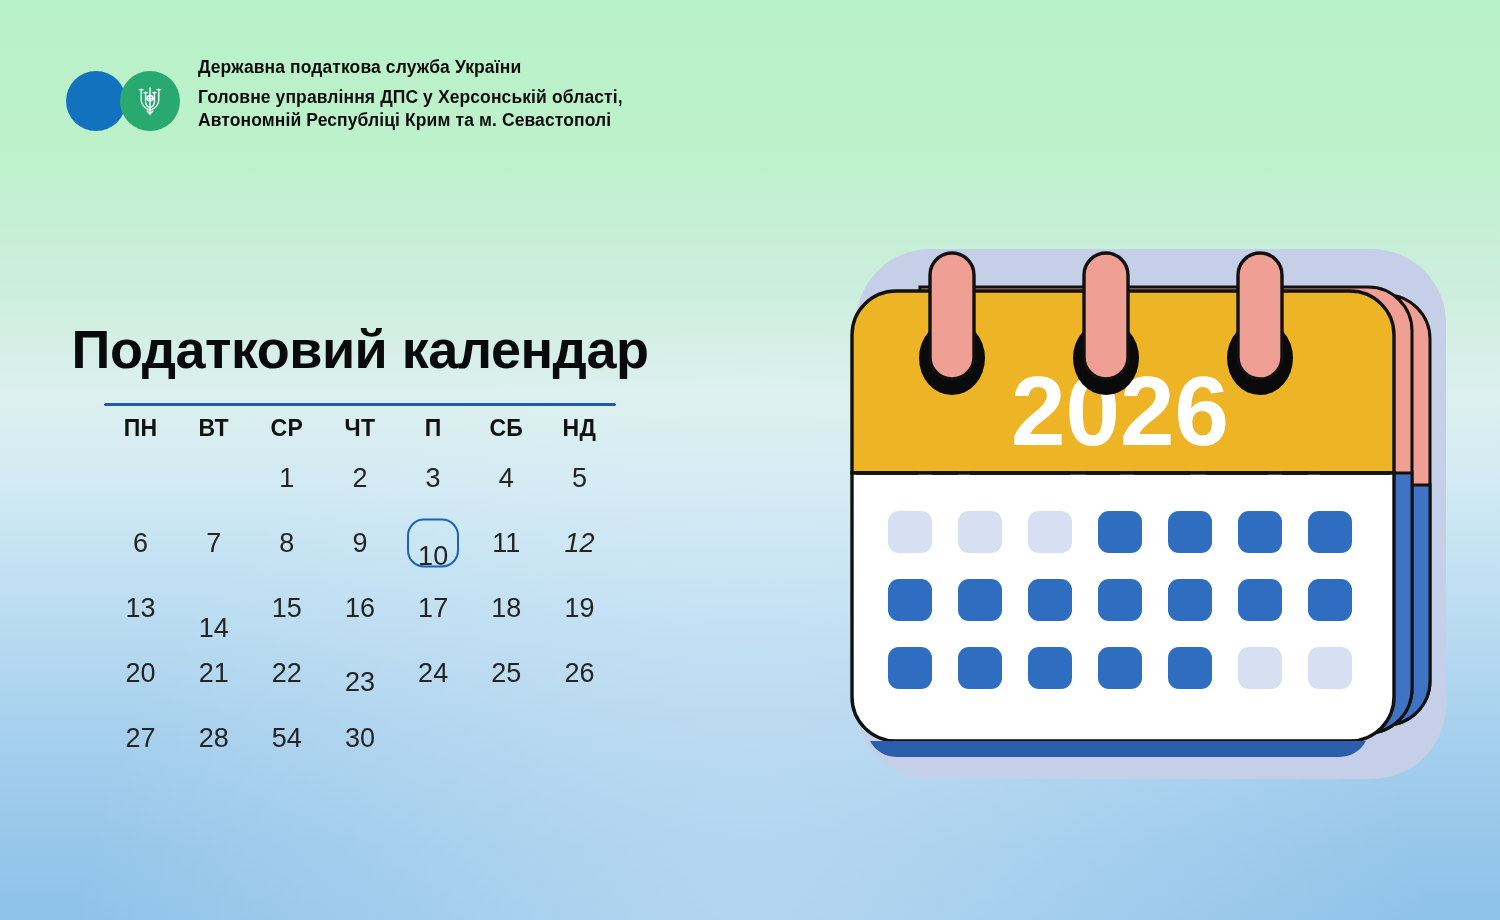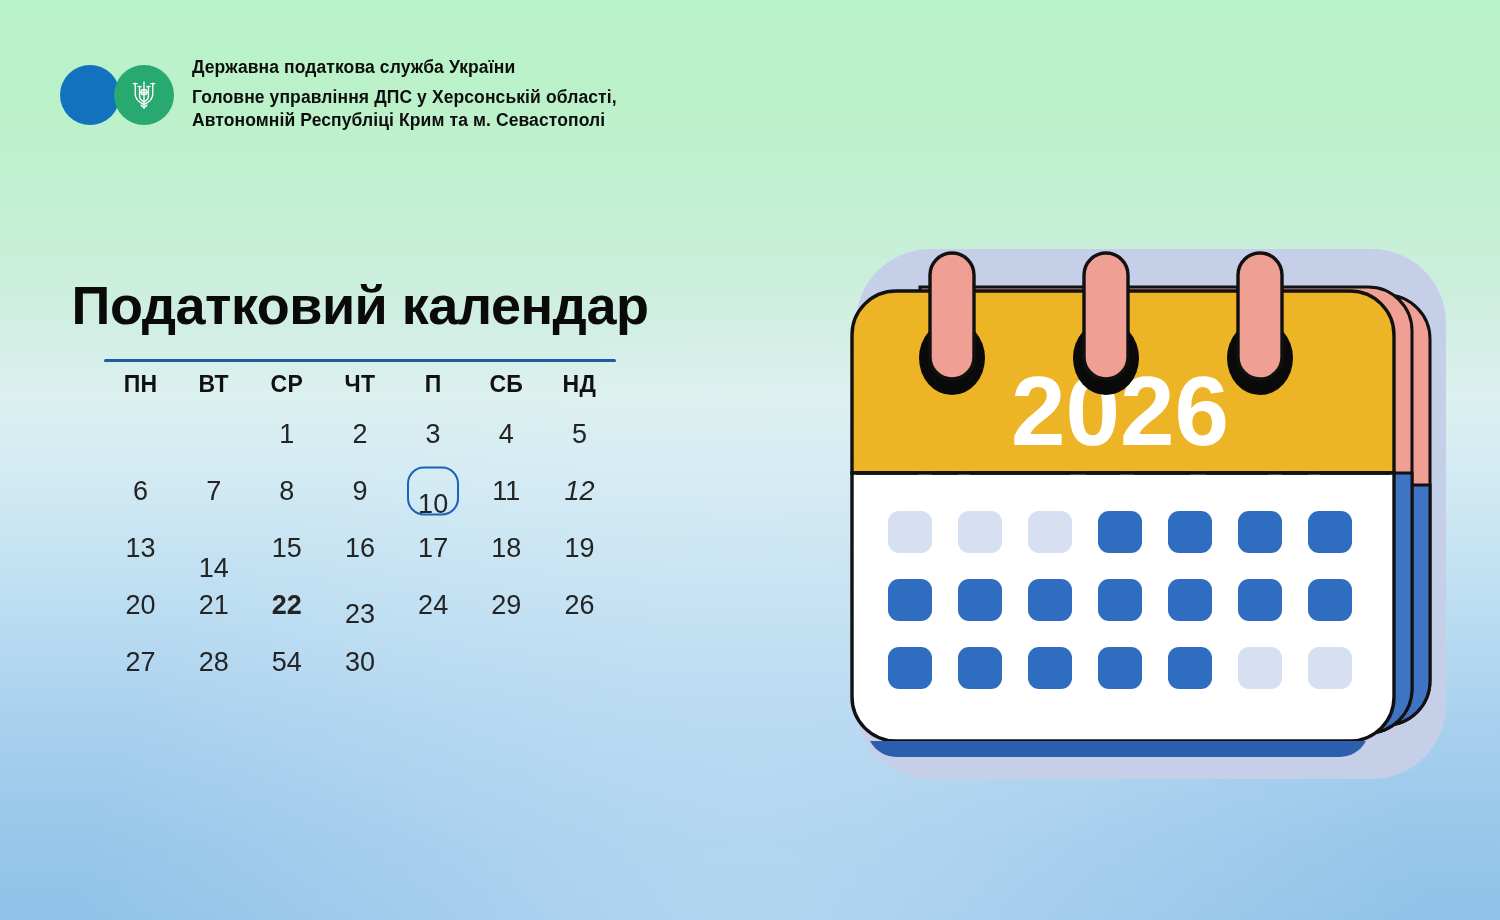--- a/index.html
+++ b/index.html
@@ -24,24 +24,24 @@
         #d2eaf3 52%,
         #bfdff2 64%,
         #a9d1ee 78%,
         #96c6ea 92%,
         #8fc2e9 100%);
   }
 
   
   .brand {
     position: absolute;
-    left: 60px;
+    left: 66px;
     top: 58px;
     display: flex;
-    align-items: center;
+    align-items: flex-end;
     gap: 0;
   }
   .brand-marks {
     display: flex;
     align-items: center;
     margin-right: 18px;
   }
   .mark-circle {
     width: 60px;
     height: 60px;
@@ -86,20 +86,21 @@
   }
 
   .cal-title {
     text-align: center;
     color: #0a0a0a;
     font-weight: 700;
     font-size: 54px;
     line-height: 1.14;
     letter-spacing: -0.5px;
     padding: 0 6px;
+    margin-top: 44px;
   }
   .cal-title-line2 {
     display: block;
     margin-top: 6px;
   }
   .cal-title-month { display: inline-block; }
   .cal-title-year  { display: inline-block; margin-left: 62px; }
 
   .cal-rule {
     width: 512px;
@@ -107,21 +108,21 @@
     background: #1f5ba8;
     margin: 22px auto 0 auto;
     border-radius: 2px;
   }
 
   .cal-grid {
     width: 512px;
     margin: 0 auto;
     display: grid;
     grid-template-columns: repeat(7, 1fr);
-    row-gap: 4px;
+    row-gap: 12px;
   }
   .cal-hcell {
     height: 46px;
     display: flex;
     align-items: center;
     justify-content: center;
     font-size: 23px;
     font-weight: 700;
     color: #111111;
     letter-spacing: 0.3px;
@@ -267,30 +268,30 @@
       <div class="cal-cell">
         <span style="position: relative;">19</span>
       </div>
       <div class="cal-cell">
         <span style="position: relative;">20</span>
       </div>
       <div class="cal-cell">
         <span style="position: relative;">21</span>
       </div>
       <div class="cal-cell">
-        <span style="position: relative; font-weight: bold;">22</span>
+        <span style="position: relative;">22</span>
       </div>
       <div class="cal-cell">
         <span style="position: relative; margin-top: 18px;">23</span>
       </div>
       <div class="cal-cell">
         <span style="position: relative;">24</span>
       </div>
       <div class="cal-cell">
-        <span style="position: relative;">29</span>
+        <span style="position: relative;">25</span>
       </div>
       <div class="cal-cell">
         <span style="position: relative;">26</span>
       </div>
       <div class="cal-cell">
         <span style="position: relative;">27</span>
       </div>
       <div class="cal-cell">
         <span style="position: relative;">28</span>
       </div>

